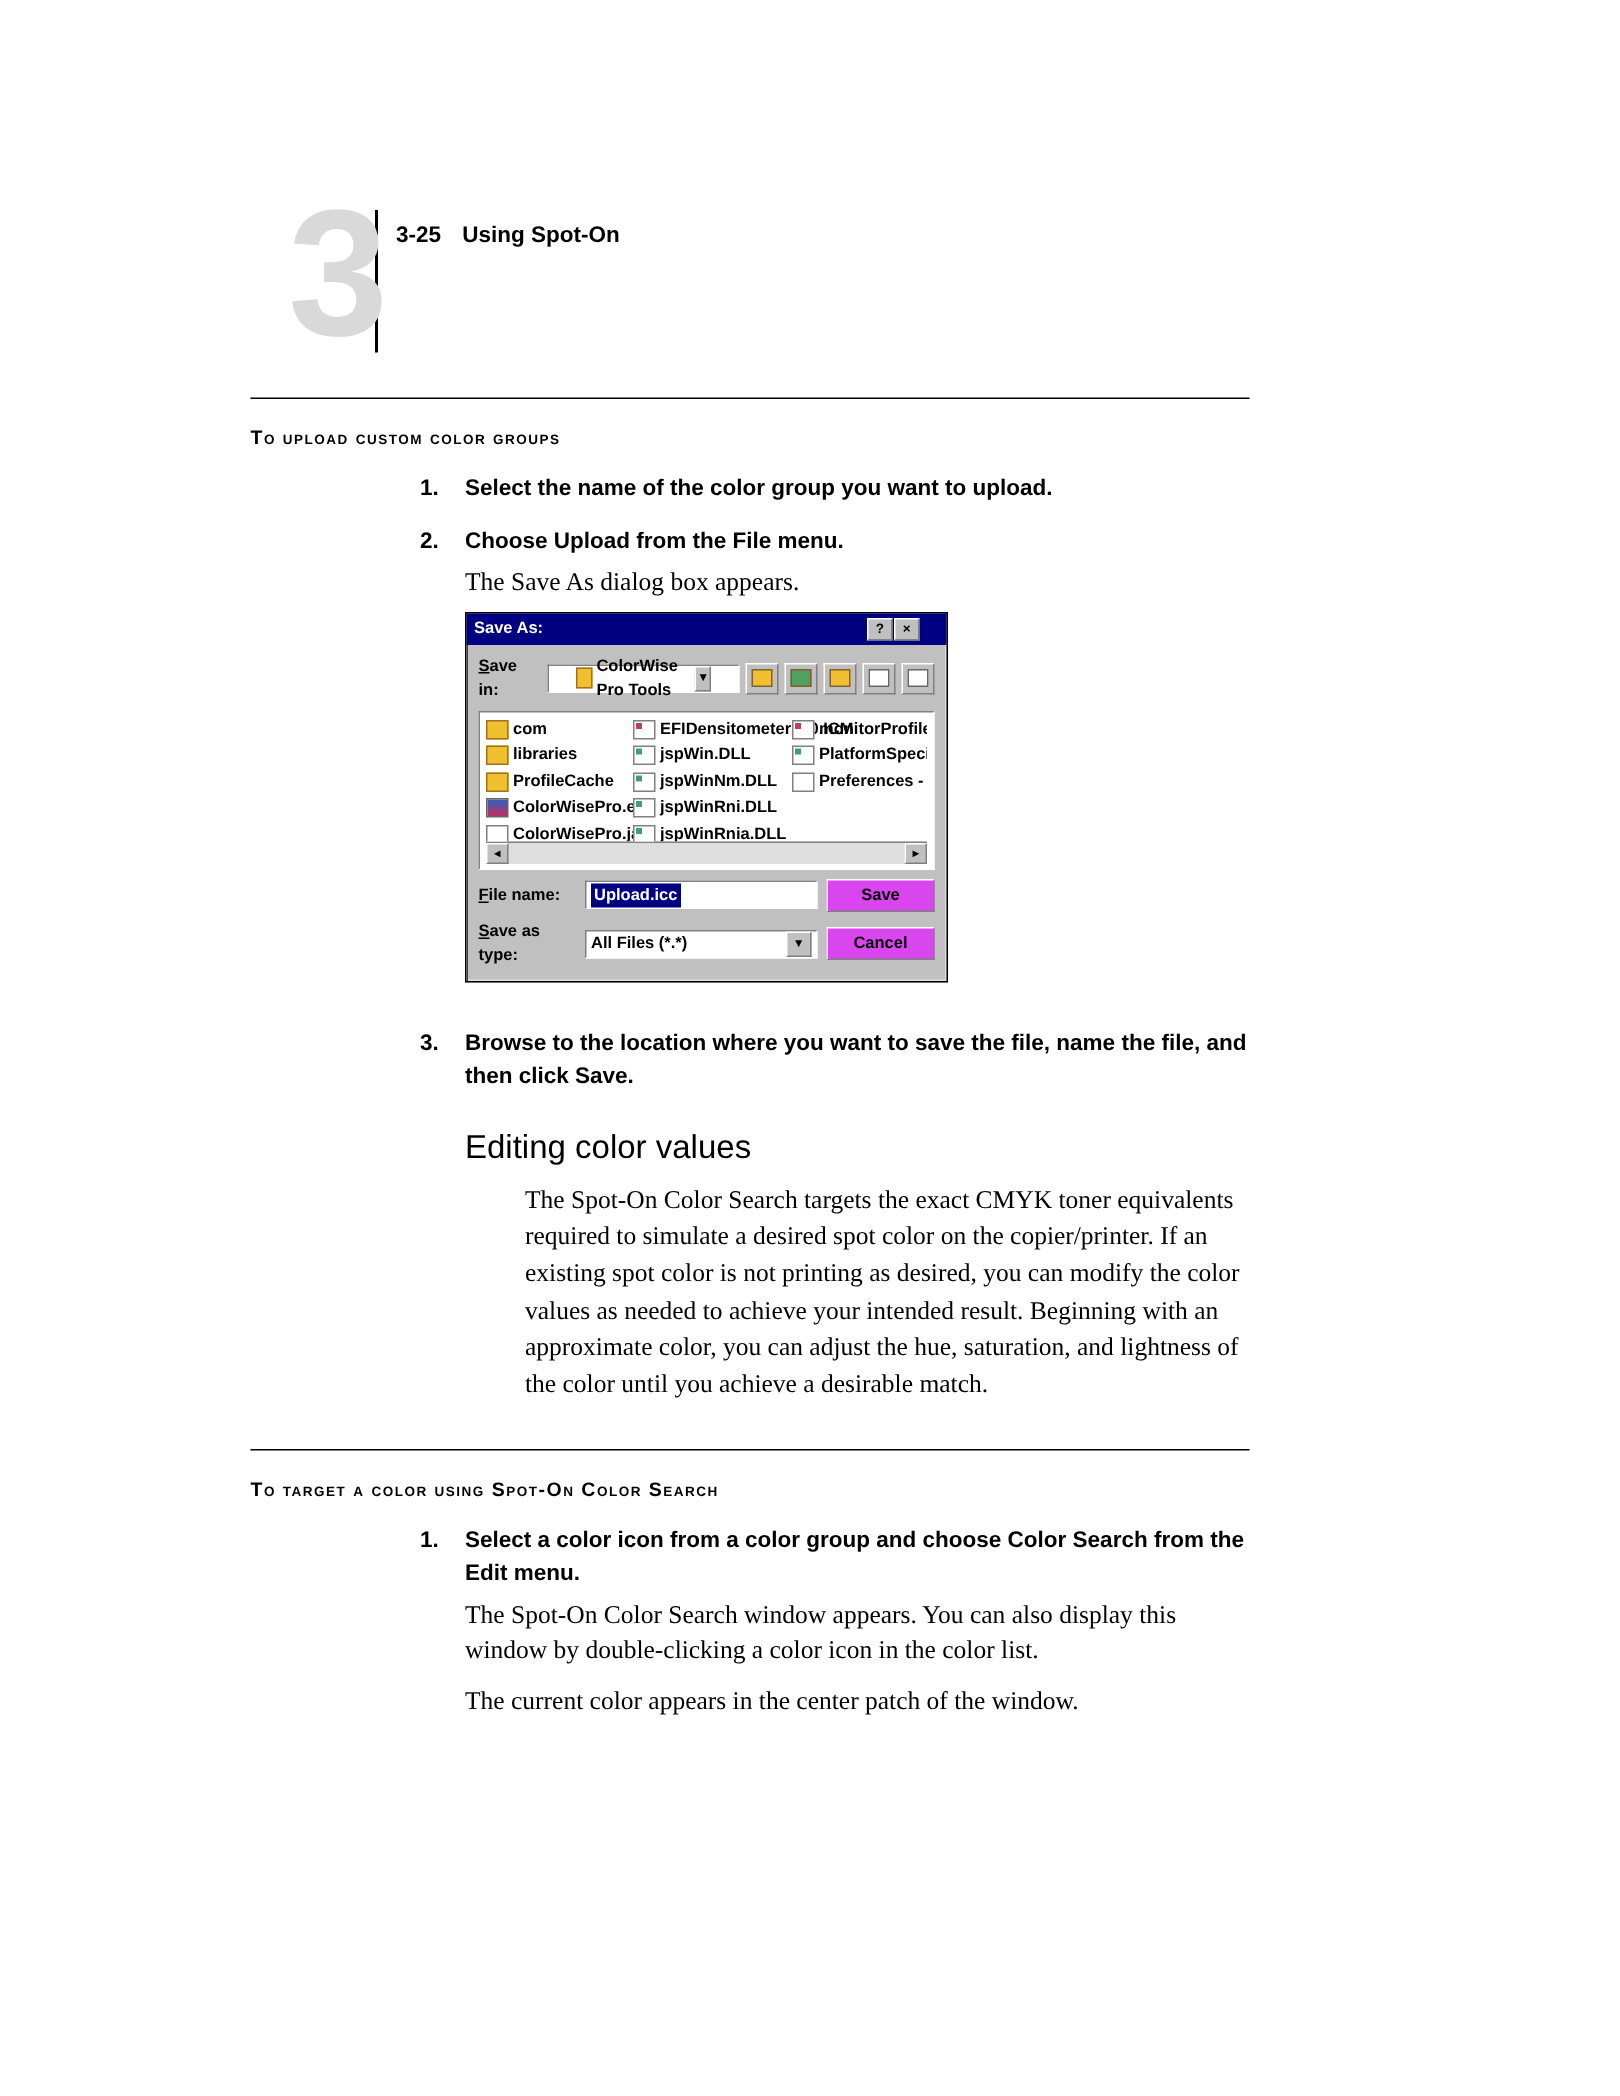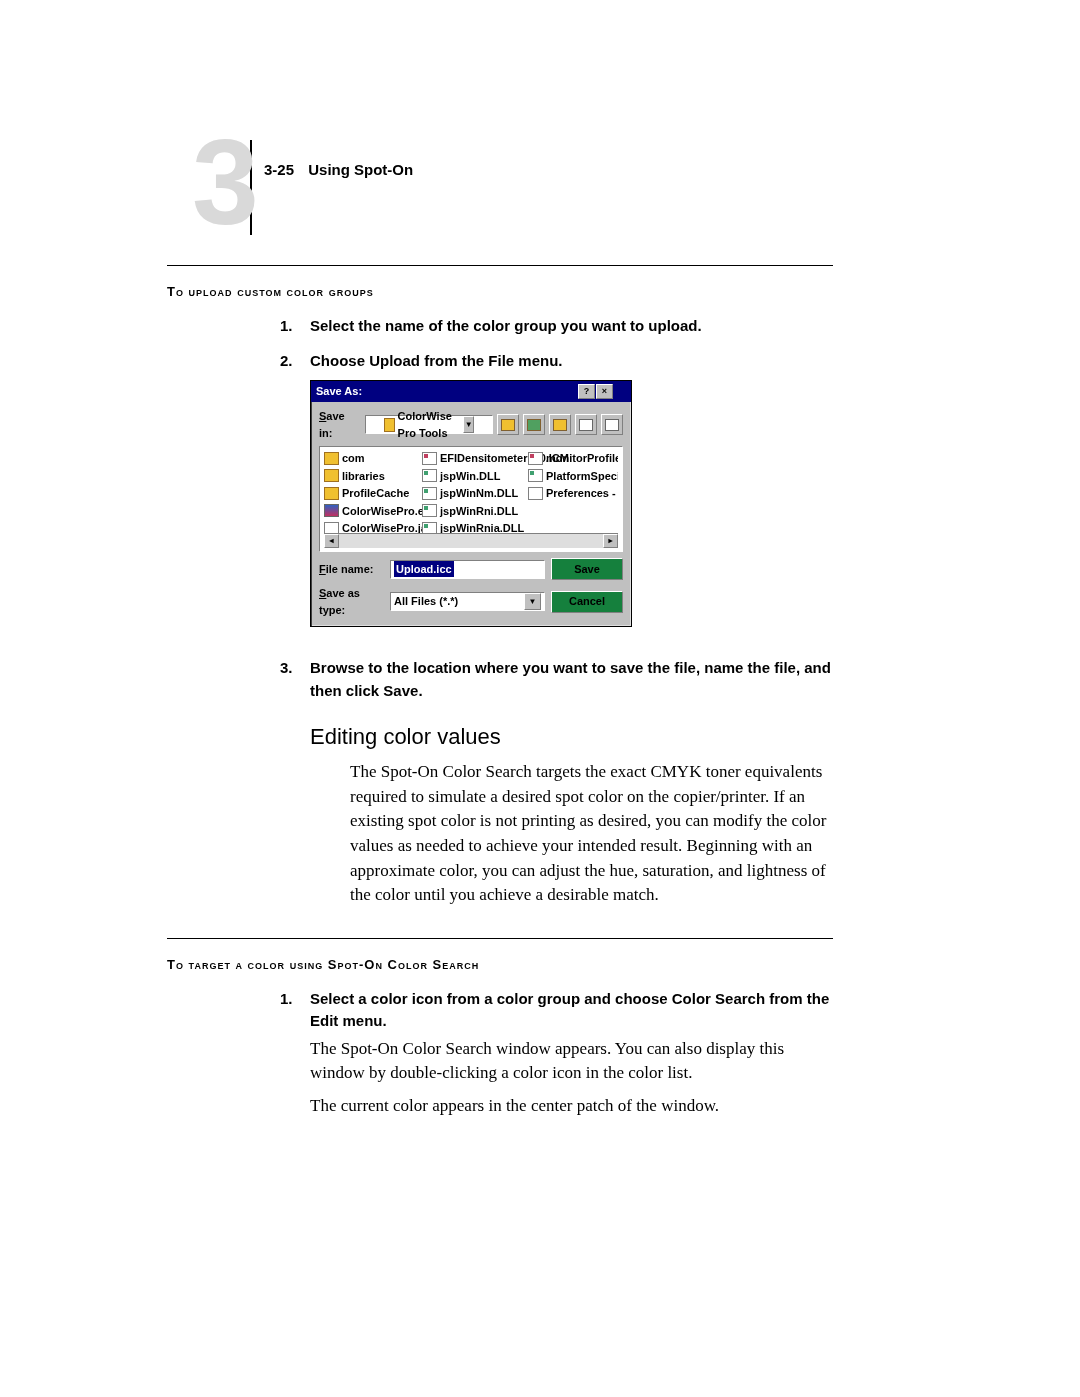--- a/index.html
+++ b/index.html
@@ -28,21 +28,21 @@
     top: -18px;
     font-size: 120px;
     font-weight: bold;
     color: #d9d9d9;
     font-family: Arial, Helvetica, sans-serif;
     line-height: 1;
   }
   .header-label {
     position: absolute;
     left: 12px;
-    top: 21px;
+    top: 8px;
     font-family: Arial, Helvetica, sans-serif;
     font-weight: bold;
     font-size: 15px;
   }
   .header-label span:first-child { margin-right: 10px; }
   .hr1 {
     border: none;
     border-top: 1px solid #000;
     margin: 30px 247px 18px 167px;
   }
@@ -233,21 +233,21 @@
     background: #c0c0c0;
     border: 1px solid #808080;
     border-top-color: #fff; border-left-color: #fff;
     display: flex; align-items: center; justify-content: center;
     font-size: 8px;
     margin-left: auto;
   }
   .dlgbtn {
     width: 70px;
     height: 20px;
-    background: #15803d;
+    background: #d946ef;
     border: 1px solid #808080;
     border-top-color: #fff; border-left-color: #fff;
     display: flex; align-items: center; justify-content: center;
   }
   .underline-first::first-letter { text-decoration: underline; }
   .inset-box {
      box-shadow: inset 1px 1px 0 #404040, inset -1px -1px 0 #dedede;
   }
 </style>
 </head>
@@ -268,20 +268,21 @@
 
   <div class="num-list">
     <div class="num-item">
       <div class="num">1.</div>
       <div>Select the name of the color group you want to upload.</div>
     </div>
     <div class="num-item">
       <div class="num">2.</div>
       <div>
         <div>Choose Upload from the File menu.</div>
+        <div class="body-text">The Save As dialog box appears.</div>
 
         <div class="dialog inset-box">
           <div class="titlebar">
             <span class="title">Save As:</span>
             <span class="tbtn">?</span>
             <span class="tbtn">×</span>
           </div>
           <div class="dlg-inner">
             <div class="toolbar-row">
               <span class="lbl underline-first">Save in:</span>

